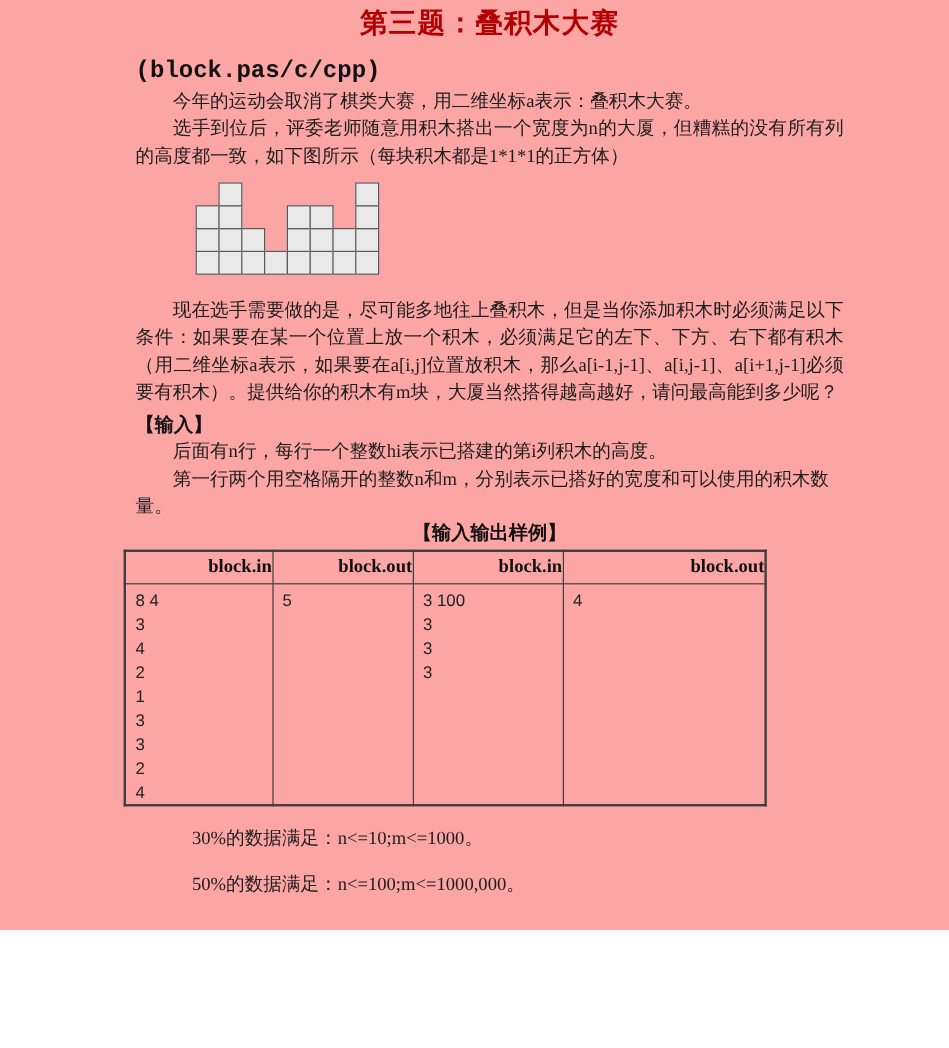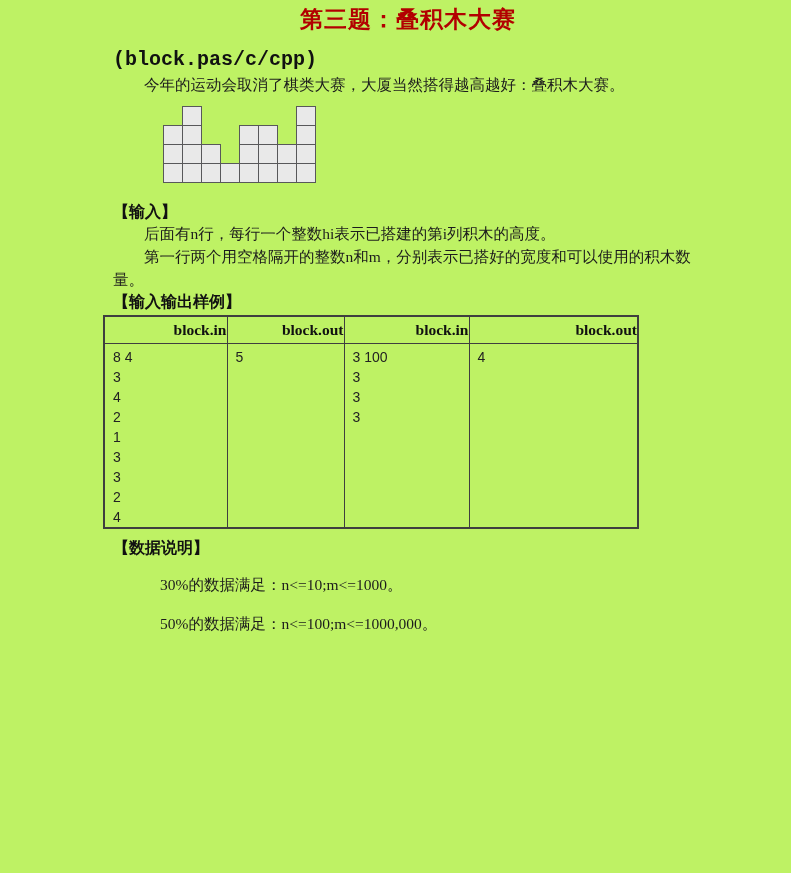--- a/index.html
+++ b/index.html
@@ -1,20 +1,20 @@
 <!DOCTYPE html>
 <html><head>
 <meta charset="utf-8">
 <style>
   html,body { margin:0; padding:0; background:#ffffff; }
   .page {
     position:relative;
-    width:791px; height:873px;
+    width:791px; height:775px;
     margin:0 auto;
-    background:#bef264;
+    background:#fca5a5;
     overflow:hidden;
     box-sizing:border-box;
     padding:2px 88px 0 113px;
     color:#1c1c1c;
     font-family:"Liberation Serif","DejaVu Serif",serif;
   }
   .doc-title {
     margin:2px 0 0 0;
     font-family:"Liberation Sans","DejaVu Sans",sans-serif;
     font-weight:bold;
@@ -29,21 +29,21 @@
     font-size:20px; line-height:26px;
     color:#111;
   }
   .sec-head {
     font-size:16px; font-weight:bold; line-height:21px;
     color:#111; margin:0;
   }
   .mt-problem { margin-top:19px; }
   .mt-input  { margin-top:5px; }
   .mt-output { margin-top:0px; }
-  .mt-samples{ margin-top:0px; }
+  .mt-samples{ margin-top:0px;text-align:center; }
   .mt-data   { margin-top:8px; }
   p.body-p {
     margin:0;
     font-size:15.5px;
     line-height:23px;
   }
   .indent { text-indent:31px; }
   .justify { text-align:justify; }
   .diagram {
     position:relative;
@@ -102,21 +102,22 @@
 </head>
 <body>
 
 <div class="page">
 
   <h1 class="doc-title" style="color: rgb(178, 0, 0);">第三题：叠积木大赛</h1>
 
   <div class="subtitle">(block.pas/c/cpp)</div>
 
   <div>
-    <p class="body-p indent">今年的运动会取消了棋类大赛，大厦当然搭得越高越好：叠积木大赛。</p>
+    <p class="body-p indent">今年的运动会取消了棋类大赛，用二维坐标a表示：叠积木大赛。</p>
+    <p class="body-p indent justify">选手到位后，评委老师随意用积木搭出一个宽度为n的大厦，但糟糕的没有所有列的高度都一致，如下图所示（每块积木都是1*1*1的正方体）</p>
     <div class="diagram" id="diagram" style="width: 153px; height: 77px;">
         <div class="block-cell" style="left: 0px; top: 57px; background: rgb(233, 233, 233); border: 1px solid rgb(88, 88, 90);"></div>
         <div class="block-cell" style="left: 0px; top: 38px; background: rgb(233, 233, 233); border: 1px solid rgb(88, 88, 90);"></div>
         <div class="block-cell" style="left: 0px; top: 19px; background: rgb(233, 233, 233); border: 1px solid rgb(88, 88, 90);"></div>
         <div class="block-cell" style="left: 19px; top: 57px; background: rgb(233, 233, 233); border: 1px solid rgb(88, 88, 90);"></div>
         <div class="block-cell" style="left: 19px; top: 38px; background: rgb(233, 233, 233); border: 1px solid rgb(88, 88, 90);"></div>
         <div class="block-cell" style="left: 19px; top: 19px; background: rgb(233, 233, 233); border: 1px solid rgb(88, 88, 90);"></div>
         <div class="block-cell" style="left: 19px; top: 0px; background: rgb(233, 233, 233); border: 1px solid rgb(88, 88, 90);"></div>
         <div class="block-cell" style="left: 38px; top: 57px; background: rgb(233, 233, 233); border: 1px solid rgb(88, 88, 90);"></div>
         <div class="block-cell" style="left: 38px; top: 38px; background: rgb(233, 233, 233); border: 1px solid rgb(88, 88, 90);"></div>
@@ -127,20 +128,21 @@
         <div class="block-cell" style="left: 95px; top: 57px; background: rgb(233, 233, 233); border: 1px solid rgb(88, 88, 90);"></div>
         <div class="block-cell" style="left: 95px; top: 38px; background: rgb(233, 233, 233); border: 1px solid rgb(88, 88, 90);"></div>
         <div class="block-cell" style="left: 95px; top: 19px; background: rgb(233, 233, 233); border: 1px solid rgb(88, 88, 90);"></div>
         <div class="block-cell" style="left: 114px; top: 57px; background: rgb(233, 233, 233); border: 1px solid rgb(88, 88, 90);"></div>
         <div class="block-cell" style="left: 114px; top: 38px; background: rgb(233, 233, 233); border: 1px solid rgb(88, 88, 90);"></div>
         <div class="block-cell" style="left: 133px; top: 57px; background: rgb(233, 233, 233); border: 1px solid rgb(88, 88, 90);"></div>
         <div class="block-cell" style="left: 133px; top: 38px; background: rgb(233, 233, 233); border: 1px solid rgb(88, 88, 90);"></div>
         <div class="block-cell" style="left: 133px; top: 19px; background: rgb(233, 233, 233); border: 1px solid rgb(88, 88, 90);"></div>
         <div class="block-cell" style="left: 133px; top: 0px; background: rgb(233, 233, 233); border: 1px solid rgb(88, 88, 90);"></div>
       </div>
+    <p class="body-p indent justify">现在选手需要做的是，尽可能多地往上叠积木，但是当你添加积木时必须满足以下条件：如果要在某一个位置上放一个积木，必须满足它的左下、下方、右下都有积木（用二维坐标a表示，如果要在a[i,j]位置放积木，那么a[i-1,j-1]、a[i,j-1]、a[i+1,j-1]必须要有积木）。提供给你的积木有m块，大厦当然搭得越高越好，请问最高能到多少呢？</p>
   </div>
 
   <div>
     <div class="sec-head mt-input">【输入】</div>
     <p class="body-p indent">后面有n行，每行一个整数hi表示已搭建的第i列积木的高度。</p>
     <p class="body-p indent">第一行两个用空格隔开的整数n和m，分别表示已搭好的宽度和可以使用的积木数量。</p>
   </div>
 
 
   <div>
@@ -183,19 +185,18 @@
             </td>
           <td>
               <div class="cell-lines">4</div>
             </td>
         </tr>
       </tbody>
     </table>
   </div>
 
   <div>
-    <div class="sec-head mt-data">【数据说明】</div>
     <p class="data-line">30%的数据满足：n&lt;=10;m&lt;=1000。</p>
     <p class="data-line">50%的数据满足：n&lt;=100;m&lt;=1000,000。</p>
 
   </div>
 
 </div>
 
 </body></html>

